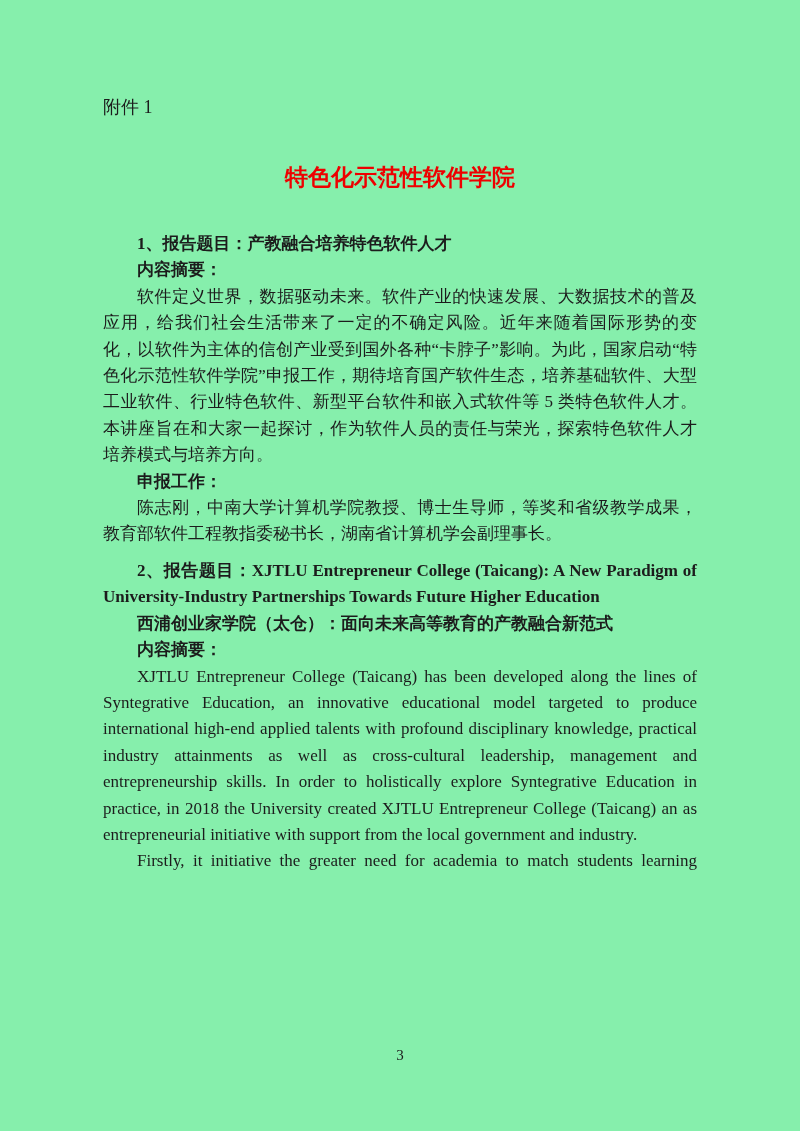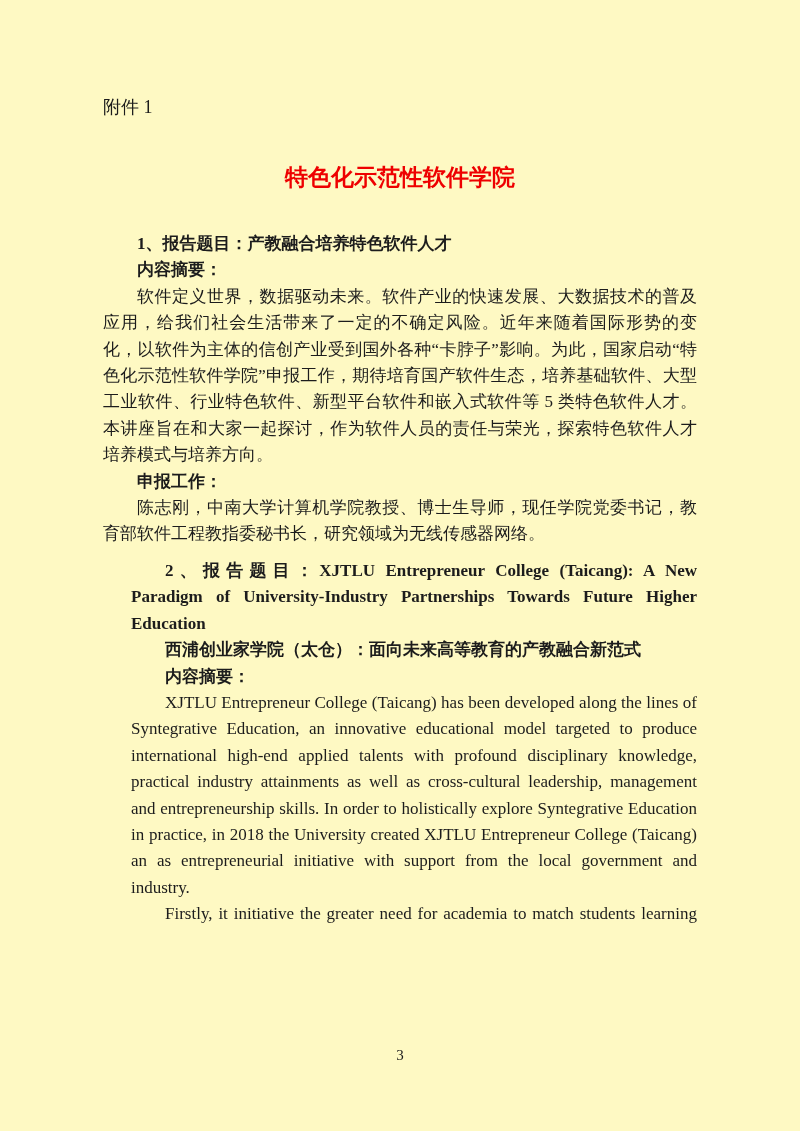--- a/index.html
+++ b/index.html
@@ -13,42 +13,42 @@
     font-family: "Liberation Serif", "DejaVu Serif", serif;
     color: #1c1c1c;
     overflow: hidden;
   }
   .page {
     position: relative;
     box-sizing: border-box;
     width: 800px;
     height: 1131px;
     padding: 95px 103px 16px 103px;
-    background: #fef9c3;
+    background: #86efac;
   }
   .attachment {
     font-size: 18px;
     line-height: 24px;
     text-align: left;
   }
   .doc-title {
     margin: 43px 0 0 0;
     text-align: center;
     font-family: "Liberation Sans", "DejaVu Sans", sans-serif;
     font-size: 23px;
     line-height: 30px;
     font-weight: 700;
   }
   .sec {
     font-size: 17px;
     line-height: 26.4px;
     text-align: justify;
   }
   .sec1 { margin-top: 39px; }
-  .sec2 { margin-top: 10px; margin-left: 28px; }
+  .sec2 { margin-top: 10px; }
   .sec p {
     margin: 0;
     text-indent: 2em;
   }
   .b { font-weight: 700; }
   .justify-last { text-align-last: justify; }
   .page-num {
     position: absolute;
     top: 1046px;
     left: 0;
@@ -65,21 +65,21 @@
 
   <div class="attachment">附件 1</div>
 
   <h1 class="doc-title" style="color: rgb(238, 0, 0);">特色化示范性软件学院</h1>
 
   <section class="sec sec1">
     <p class="b">1、报告题目：产教融合培养特色软件人才</p>
     <p class="b">内容摘要：</p>
     <p>软件定义世界，数据驱动未来。软件产业的快速发展、大数据技术的普及应用，给我们社会生活带来了一定的不确定风险。近年来随着国际形势的变化，以软件为主体的信创产业受到国外各种“卡脖子”影响。为此，国家启动“特色化示范性软件学院”申报工作，期待培育国产软件生态，培养基础软件、大型工业软件、行业特色软件、新型平台软件和嵌入式软件等 5 类特色软件人才。本讲座旨在和大家一起探讨，作为软件人员的责任与荣光，探索特色软件人才培养模式与培养方向。</p>
     <p class="b">申报工作：</p>
-    <p>陈志刚，中南大学计算机学院教授、博士生导师，现任学院党委书记，教育部软件工程教指委秘书长，研究领域为无线传感器网络。</p>
+    <p>陈志刚，中南大学计算机学院教授、博士生导师，等奖和省级教学成果，教育部软件工程教指委秘书长，湖南省计算机学会副理事长。</p>
   </section>
 
   <section class="sec sec2">
     <p class="b"><span>2、报告题目：</span><span>XJTLU Entrepreneur College (Taicang): A New Paradigm of University-Industry Partnerships Towards Future Higher Education</span></p>
     <p class="b">西浦创业家学院（太仓）：面向未来高等教育的产教融合新范式</p>
     <p class="b">内容摘要：</p>
     <p>XJTLU Entrepreneur College (Taicang) has been developed along the lines of Syntegrative Education, an innovative educational model targeted to produce international high-end applied talents with profound disciplinary knowledge, practical industry attainments as well as cross-cultural leadership, management and entrepreneurship skills. In order to holistically explore Syntegrative Education in practice, in 2018 the University created XJTLU Entrepreneur College (Taicang) an as entrepreneurial initiative with support from the local government and industry.</p>
     <p class="justify-last">Firstly, it initiative the greater need for academia to match students learning</p>
   </section>
 

